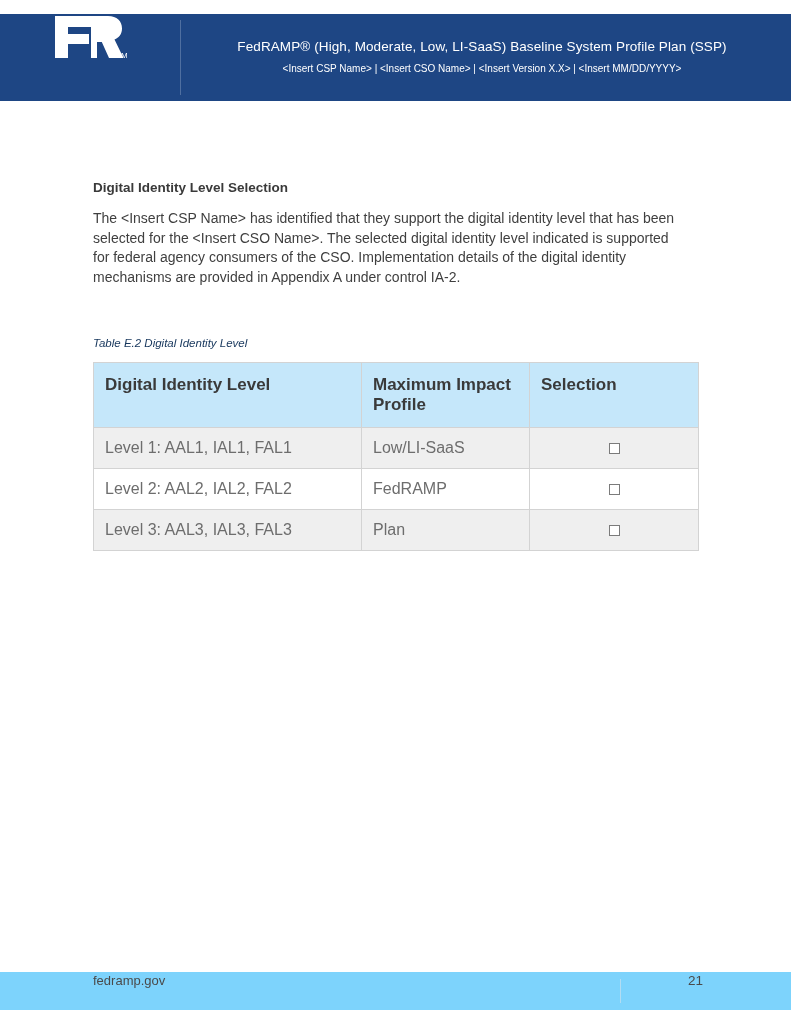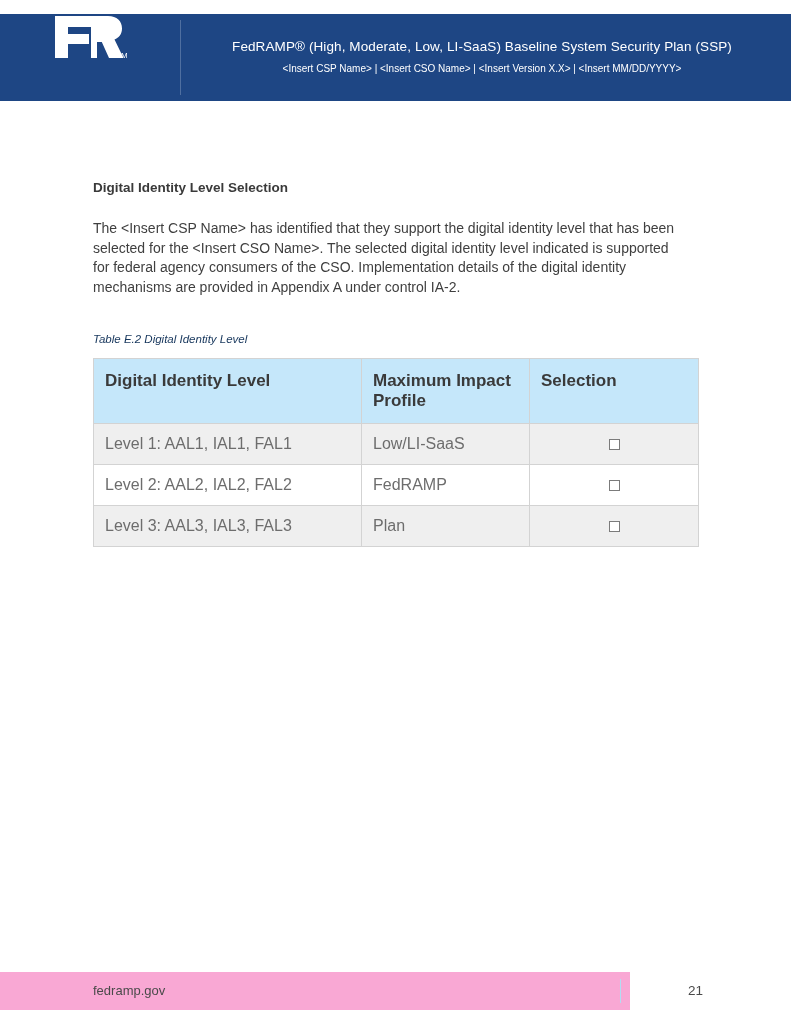--- a/index.html
+++ b/index.html
@@ -76,30 +76,30 @@
     font-size: 13.5px;
     font-weight: bold;
     color: #3a3a3a;
     line-height: 20px;
     margin: 0;
   }
   .body-paragraph {
     font-size: 14px;
     line-height: 19.5px;
     color: #3f3f3f;
-    margin: 21px 0 0 0;
+    margin: 11px 0 0 0;
     width: 594px;
   }
 
   
   .table-caption {
     font-size: 11.5px;
     font-style: italic;
     color: #16365c;
-    margin: 34px 0 0 0;
+    margin: 48px 0 0 0;
     line-height: 16px;
   }
   .identity-table {
     margin-top: 11px;
     border-collapse: collapse;
     width: 605px;
     table-layout: fixed;
   }
   .identity-table col.col-level { width: 268px; }
   .identity-table col.col-impact { width: 168px; }
@@ -141,25 +141,25 @@
     border: 1px solid #7b7b7b;
     background: #ffffff;
     vertical-align: middle;
   }
 
   
   .page-footer {
     position: absolute;
     left: 0;
     top: 972px;
-    width: 630px;
+    width: 791px;
     height: 38px;
-    background: #f9a8d4;
-    display: flex;
-    align-items: center;
+    background: #7dd3fc;
+    display: flex;
+    align-items: flex-start;
   }
   .footer-site {
     margin-left: 93px;
     font-size: 13px;
     color: #4a4a4a;
     line-height: 18px;
   }
   .footer-divider {
     position: absolute;
     left: 620px;
@@ -184,21 +184,21 @@
 <div class="page-header">
   <div class="header-logo-zone">
     <svg class="fr-logo" width="74" height="46" viewBox="0 0 74 46">
       <path fill="#ffffff" d="M2,2 L40,2 L40,13 L15,13 L15,20 L36,20 L36,30 L15,30 L15,44 L2,44 Z"></path>
       <path fill="#ffffff" d="M38,2 L55,2 C64,2 69,7 69,14.5 C69,20 66,23.8 61.5,25.5 L70.5,44 L56,44 L48.8,28 L44,28 L44,44 L38,44 Z M44,12 L53.5,12 C56.4,12 58,13.2 58,15.3 C58,17.4 56.4,18.6 53.5,18.6 L44,18.6 Z"></path>
       <text x="63" y="44" fill="#ffffff" font-size="8" font-family="Liberation Sans, sans-serif">TM</text>
     </svg>
   </div>
   <div class="header-divider"></div>
   <div class="header-text-zone">
-    <div class="header-title">FedRAMP® (High, Moderate, Low, LI-SaaS) Baseline System Security Plan (SSP)</div>
+    <div class="header-title">FedRAMP® (High, Moderate, Low, LI-SaaS) Baseline System Profile Plan (SSP)</div>
     <div class="header-subtitle">&lt;Insert CSP Name&gt; | &lt;Insert CSO Name&gt; | &lt;Insert Version X.X&gt; | &lt;Insert MM/DD/YYYY&gt;</div>
   </div>
 </div>
 
 <div class="content">
 
   <h2 class="section-heading">Digital Identity Level Selection</h2>
 
   <p class="body-paragraph">The &lt;Insert CSP Name&gt; has identified that they support the digital identity level that has been selected for the &lt;Insert CSO Name&gt;. The selected digital identity level indicated is supported for federal agency consumers of the CSO. Implementation details of the digital identity mechanisms are provided in Appendix A under control IA-2.</p>
 

